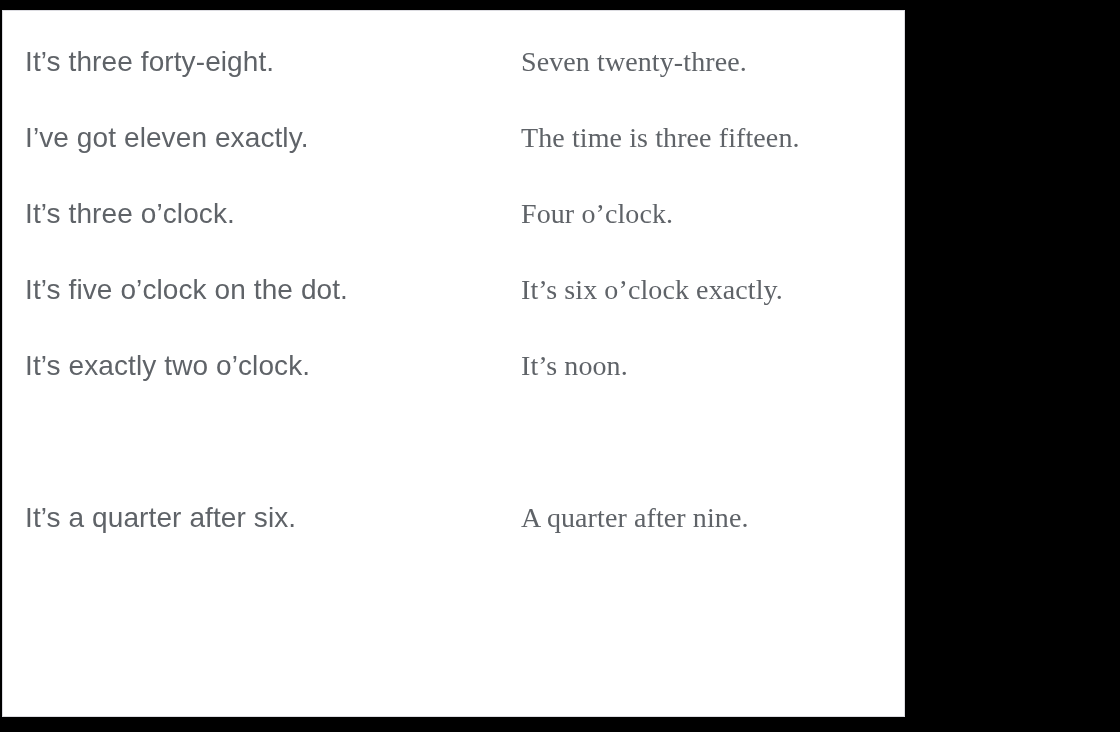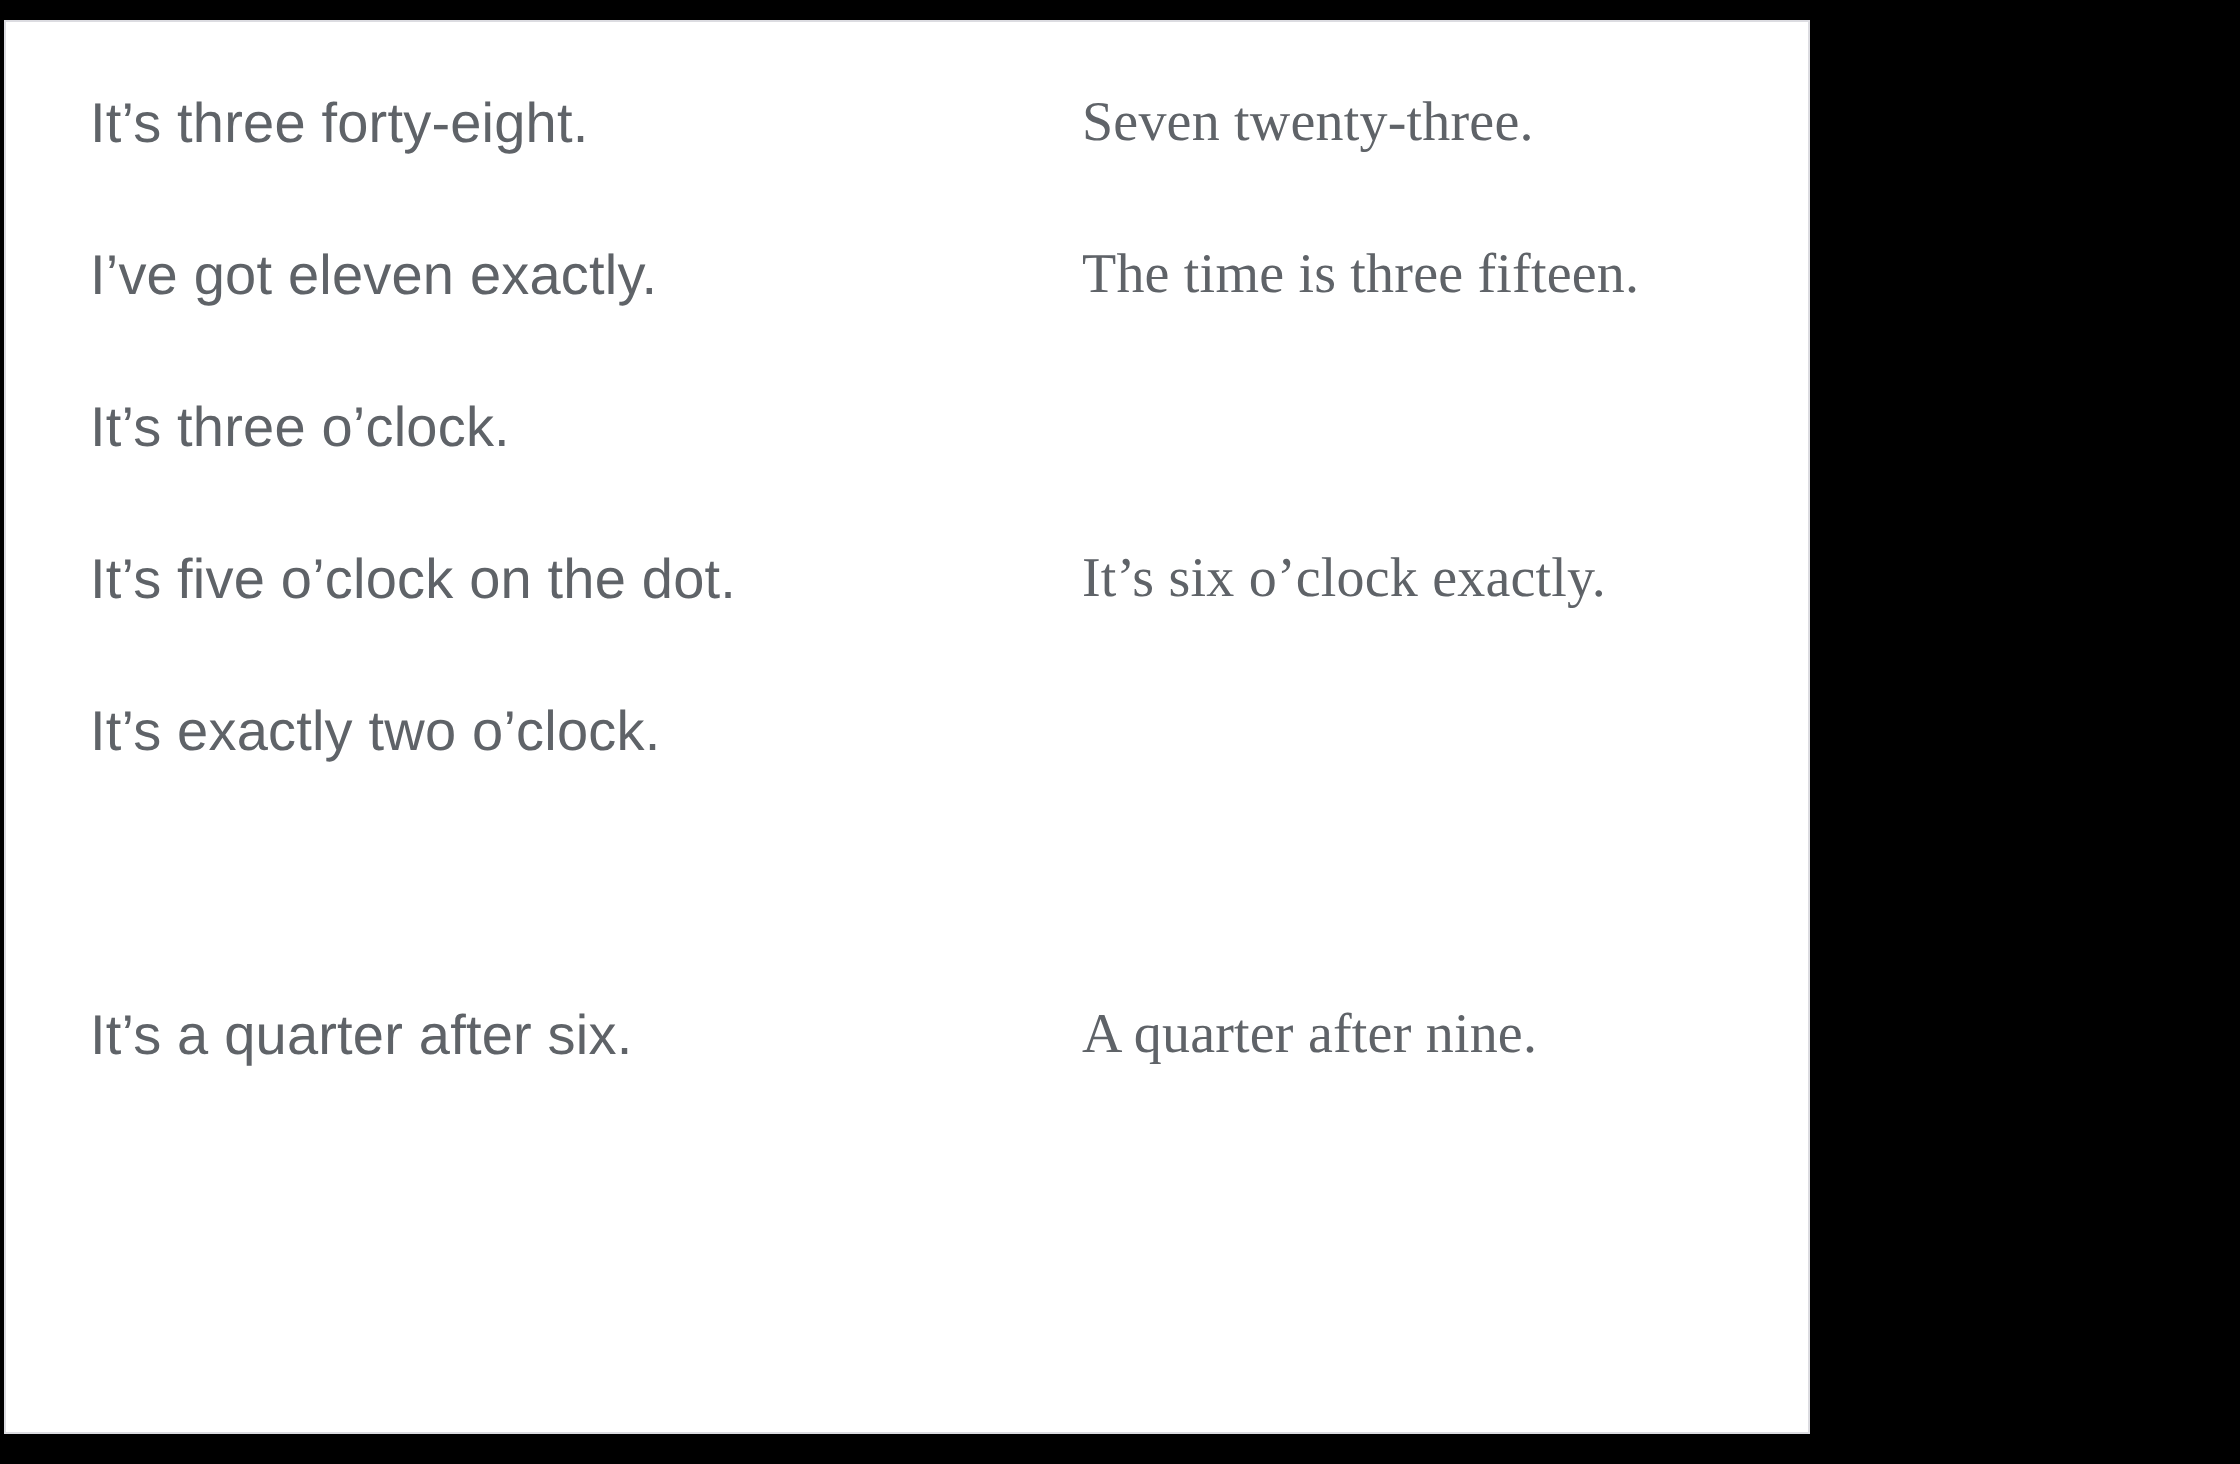--- a/index.html
+++ b/index.html
@@ -18,21 +18,21 @@
   }
   .card {
     position: absolute;
     left: 2px;
     top: 10px;
     width: 903px;
     height: 707px;
     background: #ffffff;
     border: 1px solid #dcdce1;
     padding-top: 13px;
-    padding-left: 42px;
+    padding-left: 22px;
     overflow: hidden;
   }
   .phrase-row {
     display: flex;
     align-items: center;
     height: 76px;
   }
   .cell {
     font-size: 28px;
     line-height: 1.2;
@@ -60,29 +60,31 @@
       <div class="cell right">Seven twenty-three.</div>
     </div>
 
     <div class="phrase-row">
       <div class="cell left">I’ve got eleven exactly.</div>
       <div class="cell right">The time is three fifteen.</div>
     </div>
 
     <div class="phrase-row">
       <div class="cell left">It’s three o’clock.</div>
+      <div class="cell right">Four o’clock.</div>
     </div>
 
     <div class="phrase-row">
       <div class="cell left">It’s five o’clock on the dot.</div>
       <div class="cell right">It’s six o’clock exactly.</div>
     </div>
 
     <div class="phrase-row">
       <div class="cell left">It’s exactly two o’clock.</div>
+      <div class="cell right">It’s noon.</div>
     </div>
 
     <div class="phrase-row">
     </div>
 
     <div class="phrase-row">
       <div class="cell left">It’s a quarter after six.</div>
       <div class="cell right">A quarter after nine.</div>
     </div>
 

